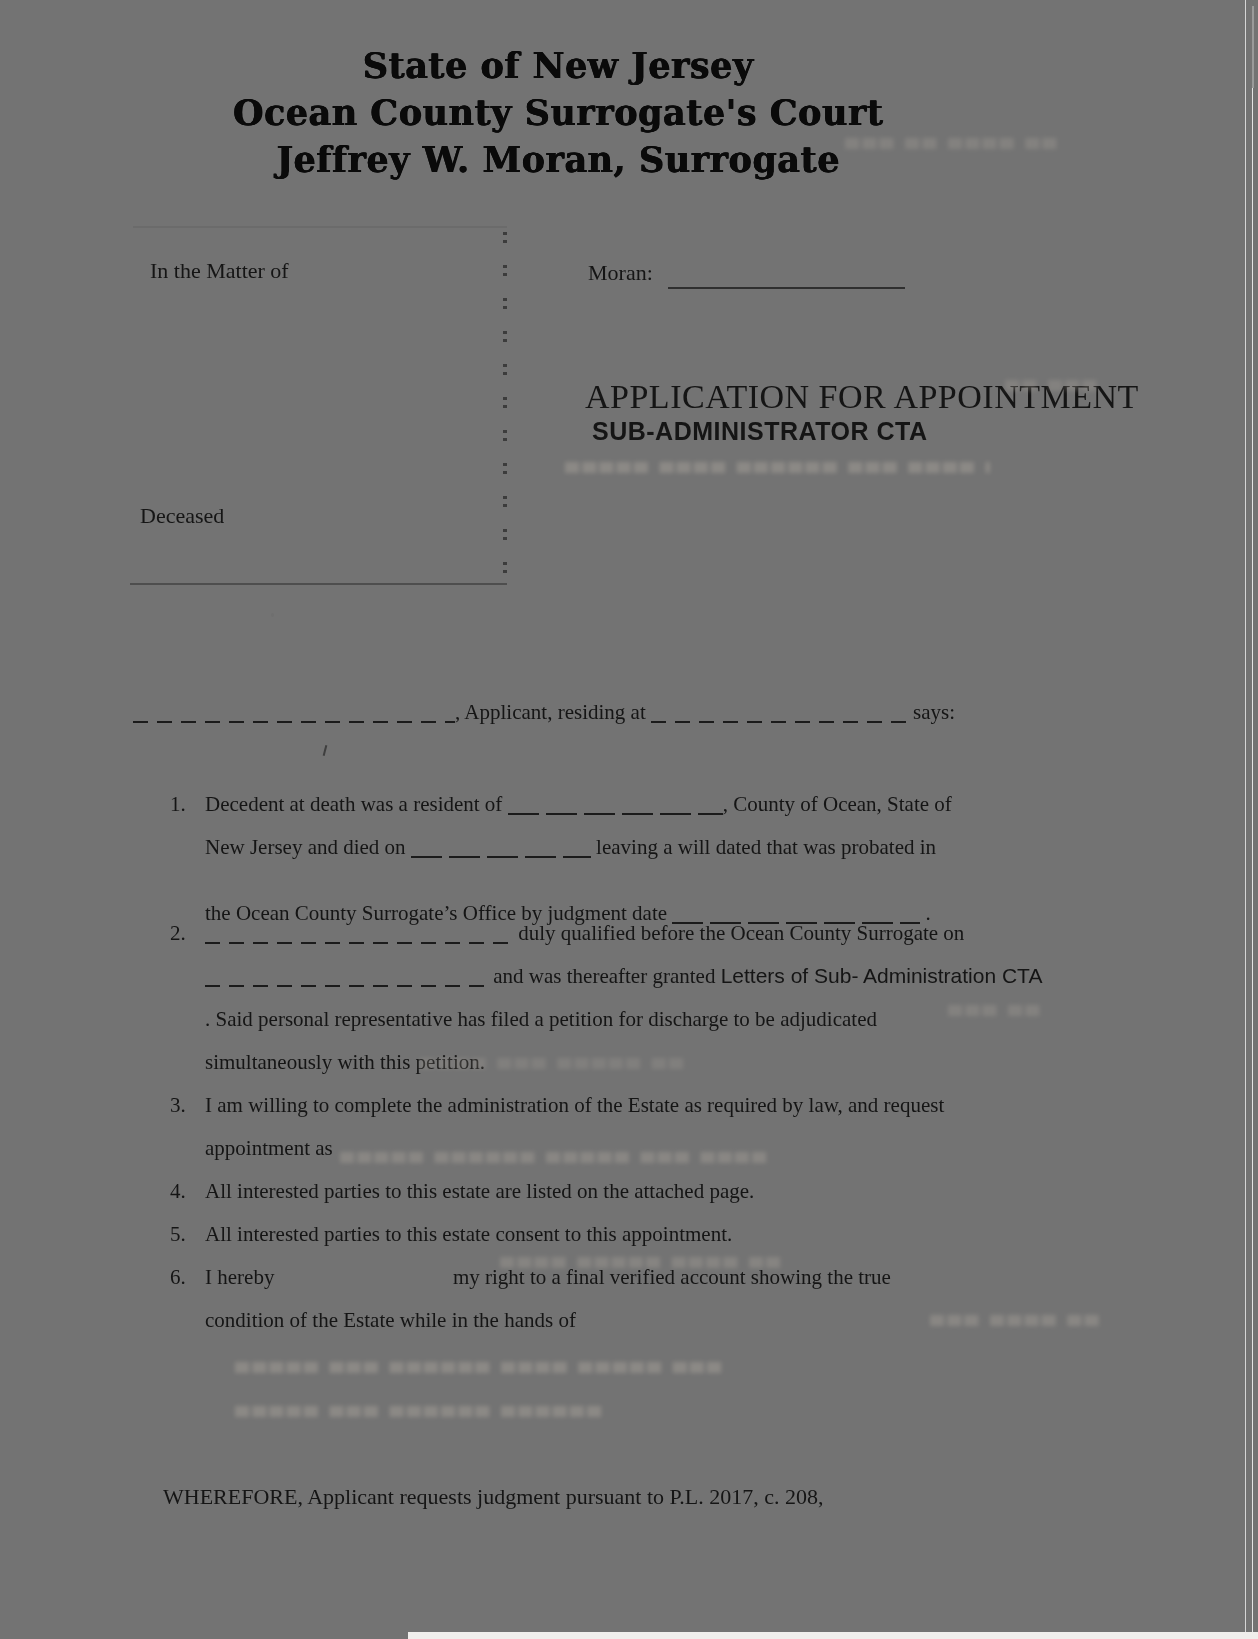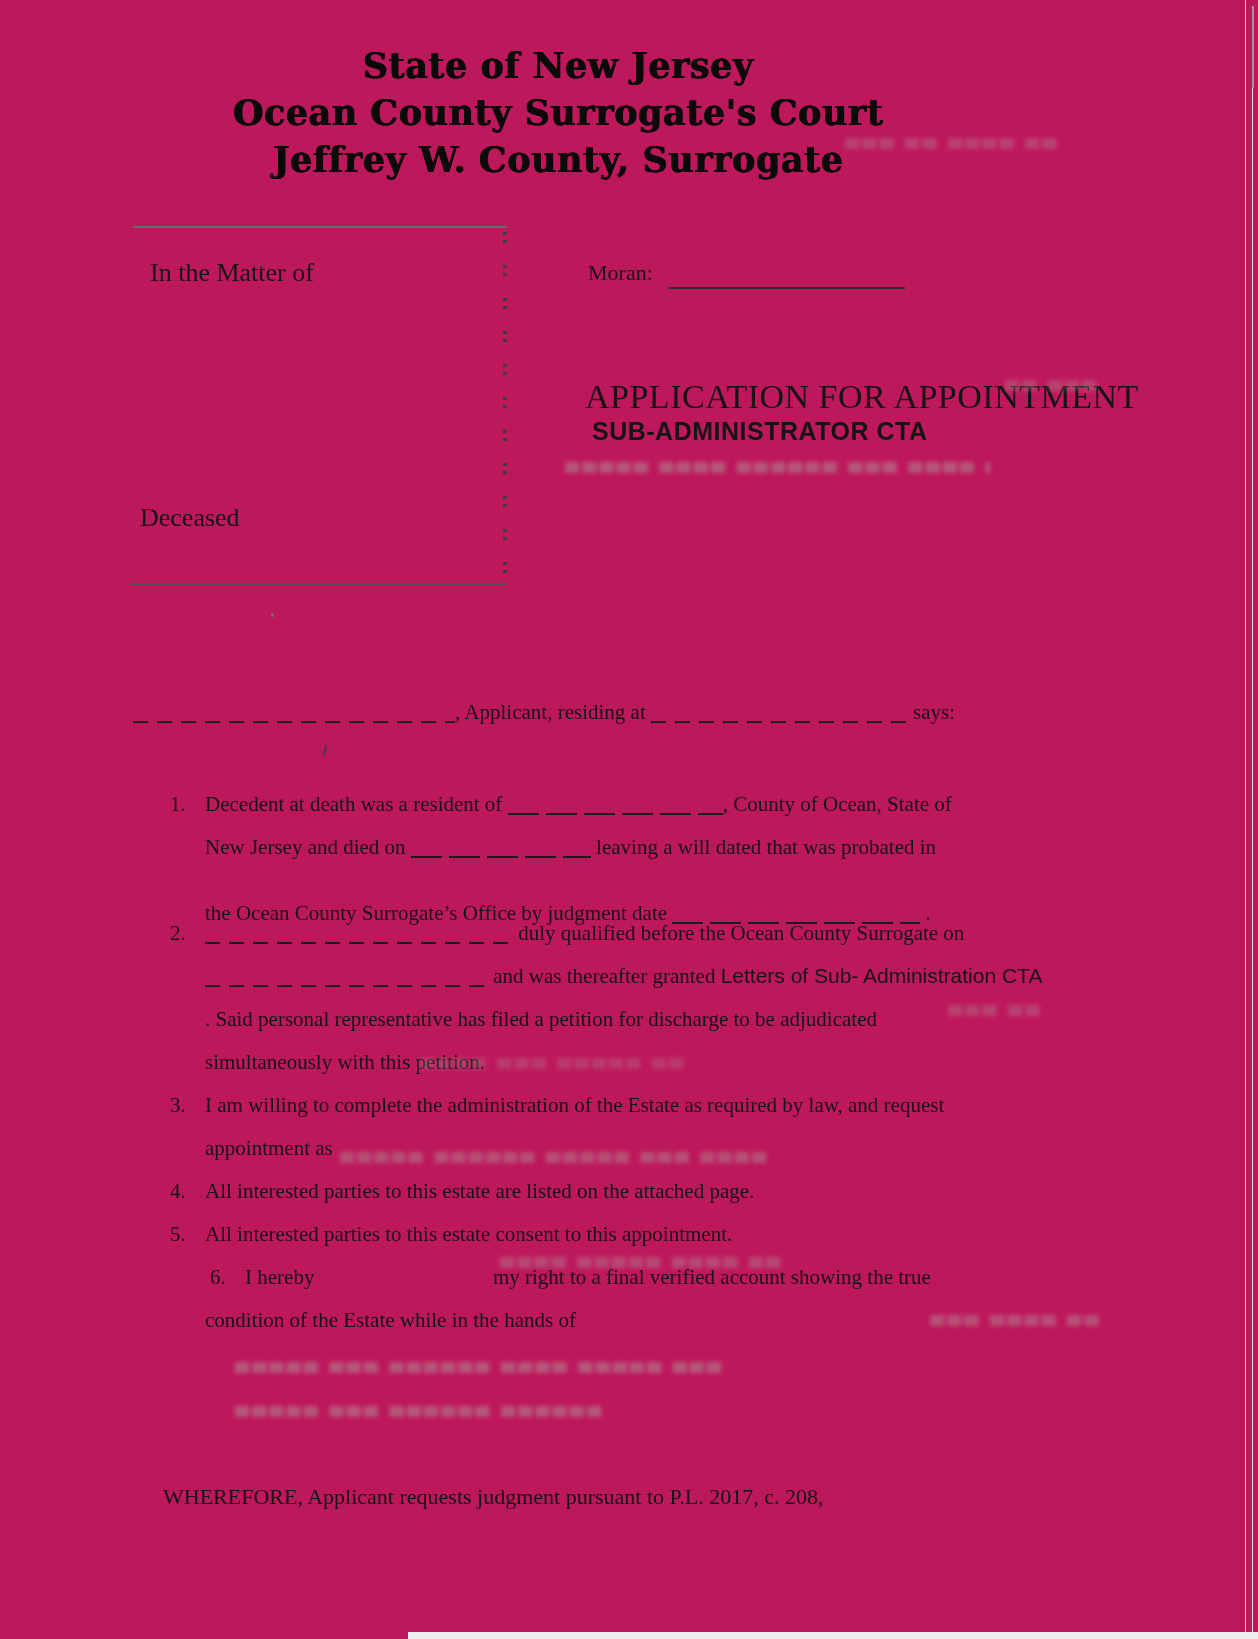--- a/index.html
+++ b/index.html
@@ -1,20 +1,20 @@
 <!DOCTYPE html>
 <html><head>
 <meta charset="utf-8">
 <style>
   html,body{margin:0;padding:0;background:#e9e9e9;}
   .page{
     position:relative;
     width:1258px;height:1639px;
     margin:0 auto;
-    background:#be185d;
+    background:#737373;
     font-family:"Liberation Serif",serif;
     color:#151515;
     overflow:hidden;
   }
   .abs{position:absolute;}
   .serif{font-family:"Liberation Serif",serif;}
   .sans{font-family:"Liberation Sans",sans-serif;}
 
   
   .court-header{
@@ -31,21 +31,21 @@
 
   
   .cap-line-top{left:133px;top:226px;width:374px;height:2px;background:#6b6b6b;}
   .cap-line-bottom{left:130px;top:583px;width:377px;height:2px;background:#4e4e4e;}
   .caption-sep{
     left:503px;top:232px;width:4px;height:356px;
     background-image:repeating-linear-gradient(to bottom,
       #3c3c3c 0 3px, rgba(0,0,0,0) 3px 8px,
       #3c3c3c 8px 11px, rgba(0,0,0,0) 11px 33px);
   }
-  .cap-text{font-size:26px;}
+  .cap-text{font-size:22px;}
 
   
   .docket-label{left:588px;top:260px;font-size:22px;}
   .docket-line{left:668px;top:287px;width:237px;height:2px;background:#2f2f2f;}
   .app-title1{left:585px;top:378px;font-size:34px;letter-spacing:0.5px;}
   .app-title2{left:592px;top:417px;font-size:25px;letter-spacing:0.5px;font-weight:bold;}
 
   
   .row{position:absolute;left:170px;width:960px;font-size:21px;line-height:28px;white-space:nowrap;}
   .row .num{display:inline-block;width:35px;}
@@ -83,21 +83,21 @@
   .bottom-strip{left:408px;top:1632px;width:850px;height:7px;background:#f0eeec;}
 </style>
 </head>
 <body>
 
 <div class="page">
 
   <div class="abs court-header">
     <div>State of New Jersey</div>
     <div>Ocean County Surrogate's Court</div>
-    <div>Jeffrey W. County, Surrogate</div>
+    <div>Jeffrey W. Moran, Surrogate</div>
   </div>
 
   <div class="ghost" style="left:845px;top:126px;width:310px;opacity:.3;">▄▄▄ ▄▄ ▄▄▄▄ ▄▄</div>
 
   <div class="abs cap-line-top"></div>
   <div class="abs cap-text" style="left:150px;top:258px;">In the Matter of</div>
   <div class="abs cap-text" style="left:140px;top:503px;">Deceased</div>
   <div class="abs cap-line-bottom"></div>
   <div class="abs caption-sep"></div>
 
@@ -158,21 +158,21 @@
 
   <div class="row" style="top:1177px;">
     <span class="num">4.</span><span>All interested parties to this estate are listed on the attached page.</span>
   </div>
 
   <div class="row" style="top:1220px;">
     <span class="num">5.</span><span>All interested parties to this estate consent to this appointment.</span>
   </div>
   <div class="ghost" style="left:500px;top:1245px;width:480px;opacity:.35;">▄▄▄▄ ▄▄▄▄▄ ▄▄▄▄ ▄▄</div>
 
-  <div class="row" style="top:1263px;margin-left:40px;">
+  <div class="row" style="top:1263px;">
     <span class="num">6.</span><span>I hereby</span>
     <span class="gap" style="width:168px;"></span>
     <span>my right to a final verified account showing the true</span>
   </div>
   <div class="row cont" style="top:1306px;">
     <span>condition of the Estate while in the hands of</span>
   </div>
   <div class="ghost" style="left:930px;top:1303px;width:290px;opacity:.4;">▄▄▄ ▄▄▄▄ ▄▄</div>
   <div class="ghost" style="left:235px;top:1350px;width:830px;opacity:.45;">▄▄▄▄▄ ▄▄▄ ▄▄▄▄▄▄ ▄▄▄▄ ▄▄▄▄▄ ▄▄▄</div>
   <div class="ghost" style="left:235px;top:1394px;width:650px;opacity:.45;">▄▄▄▄▄ ▄▄▄ ▄▄▄▄▄▄ ▄▄▄▄▄▄</div>

